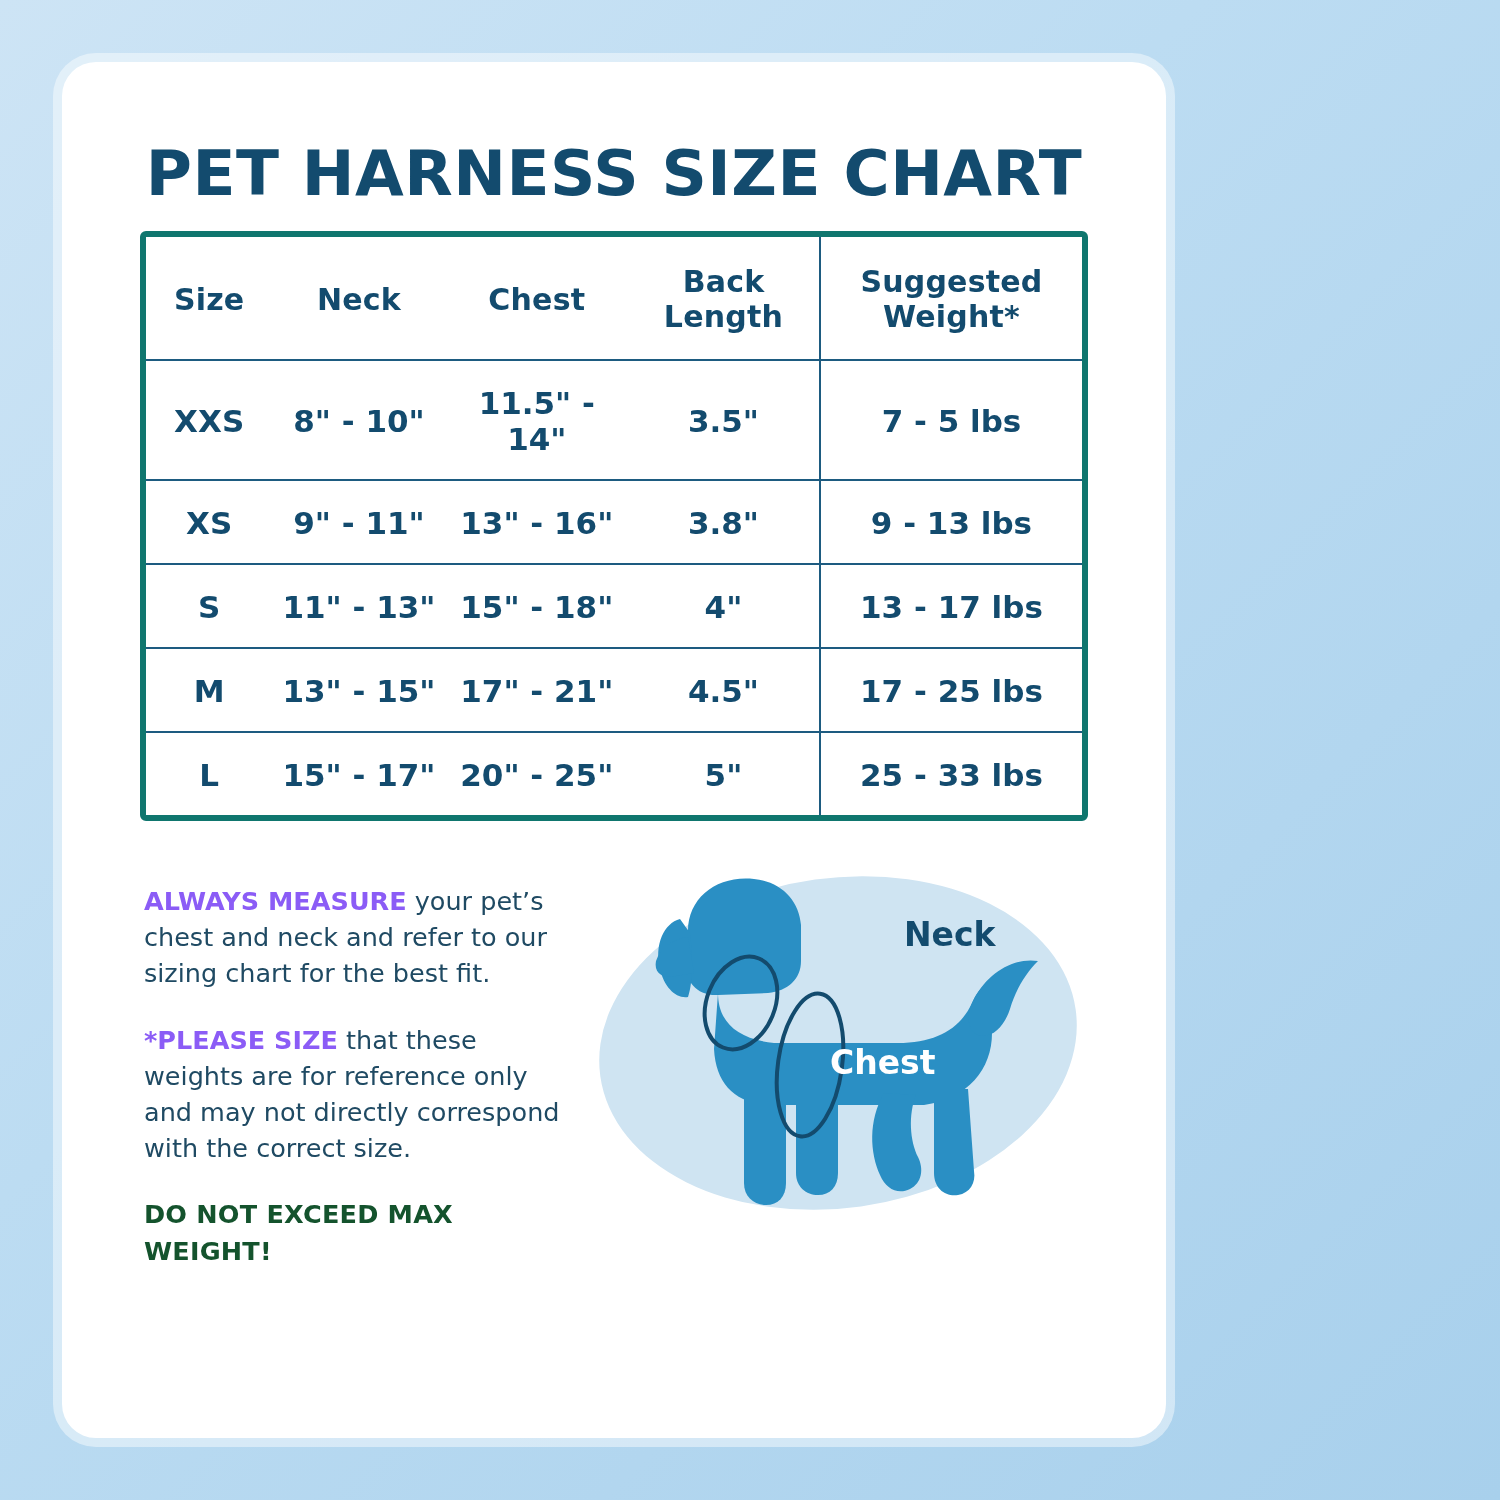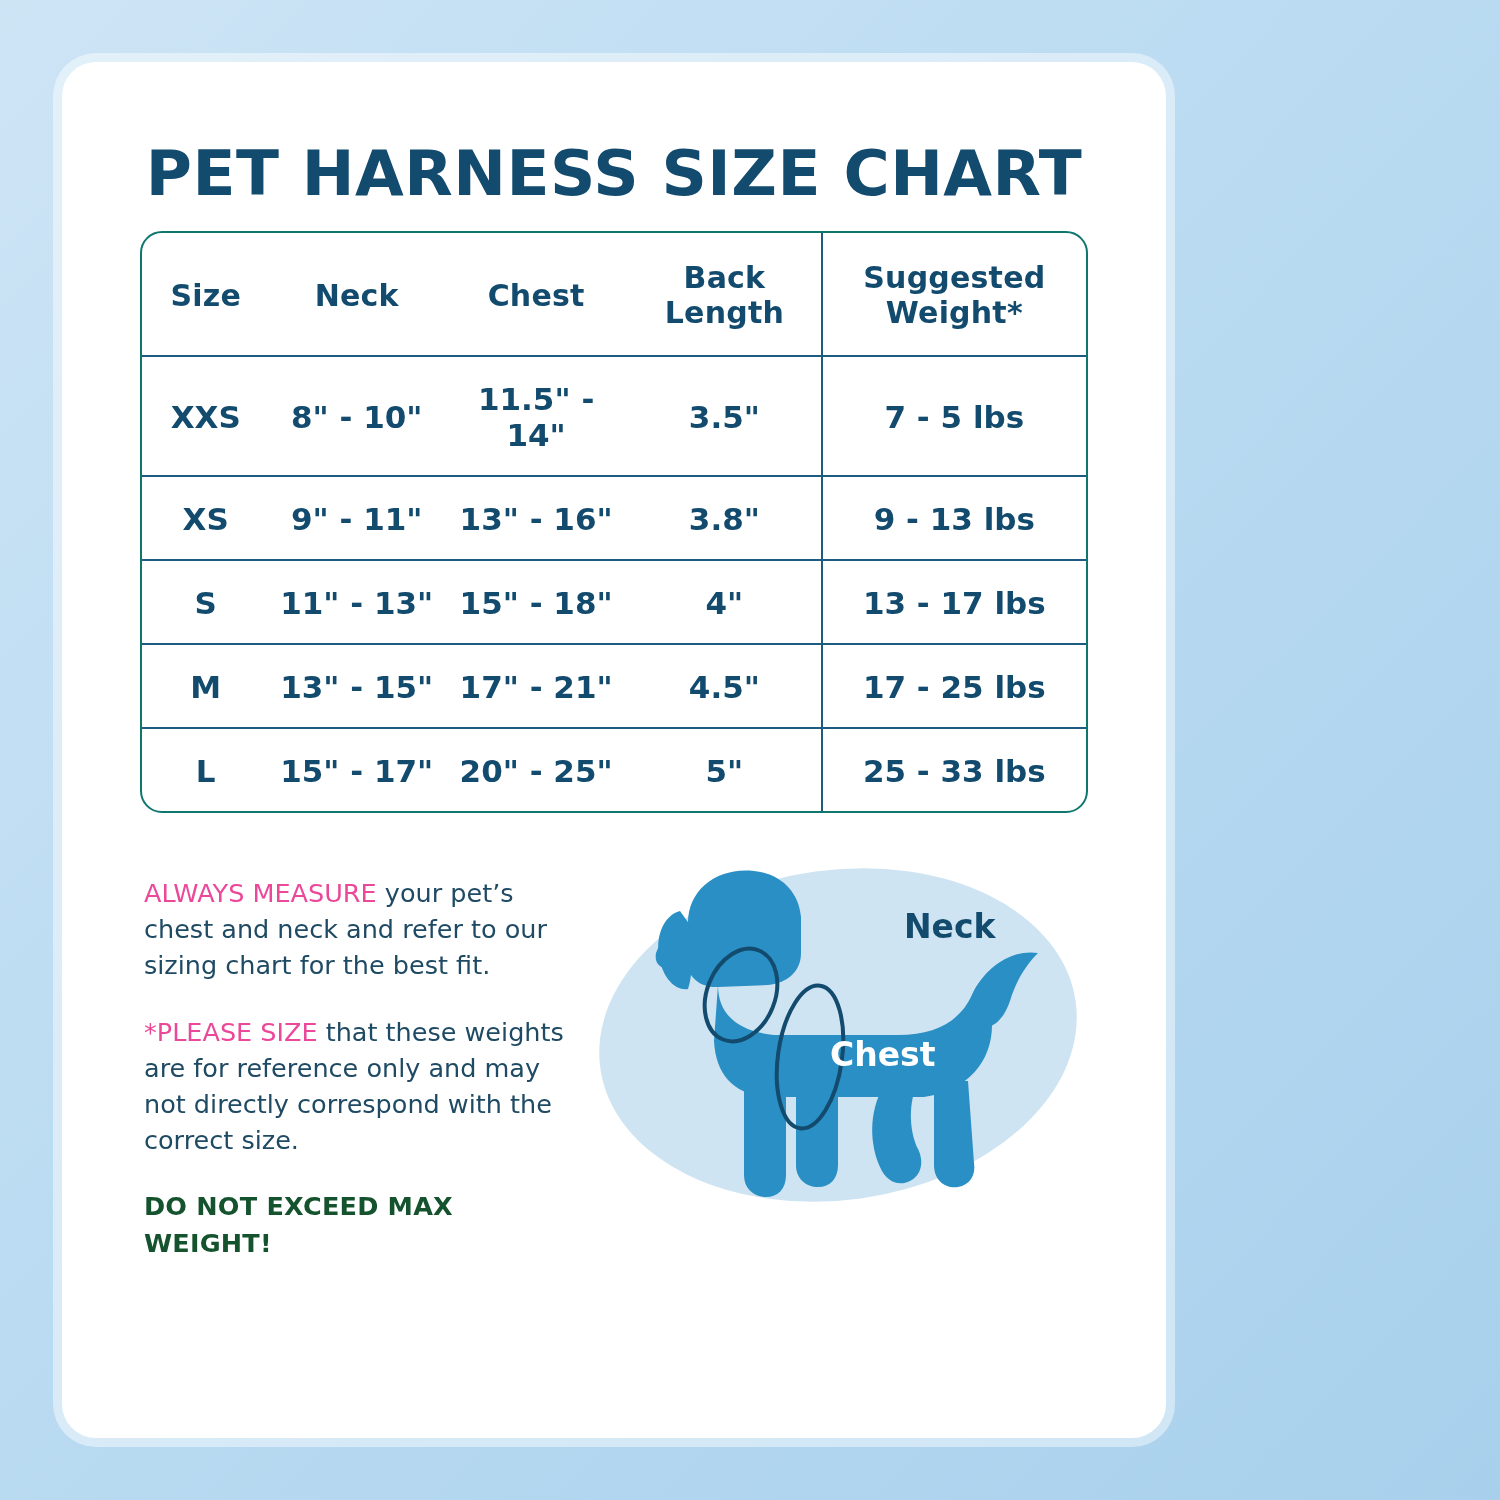--- a/index.html
+++ b/index.html
@@ -36,22 +36,22 @@
     font-size: 63px;
     letter-spacing: 0.5px;
     color: #134b6e;
     text-align: center;
     margin: 28px 0 26px 0;
     line-height: 1;
   }
 
   
   .table-wrap {
-    border: 2px solid #0f766e;
-    border-radius: 22px;
+    border: 6px solid #0f766e;
+    border-radius: 6px;
     overflow: hidden;
   }
   table.size-chart {
     border-collapse: collapse;
     width: 100%;
     table-layout: fixed;
   }
   table.size-chart th,
   table.size-chart td {
     border-bottom: 2px solid #1d5b80;
@@ -95,22 +95,22 @@
     padding-left: 4px;
   }
   .note {
     font-size: 25.5px;
     line-height: 1.42;
     color: #1f4a63;
     margin-bottom: 30px;
     font-family: "DejaVu Sans", sans-serif;
   }
   .note b {
-    font-weight: normal;
-    color: #ec4899;
+    font-weight: bold;
+    color: #8b5cf6;
   }
   .note.warn {
     color: #14532d;
     font-weight: bold;
     font-size: 25.5px;
     letter-spacing: 0.2px;
   }
   .illo {
     position: relative;
     flex: 1;

